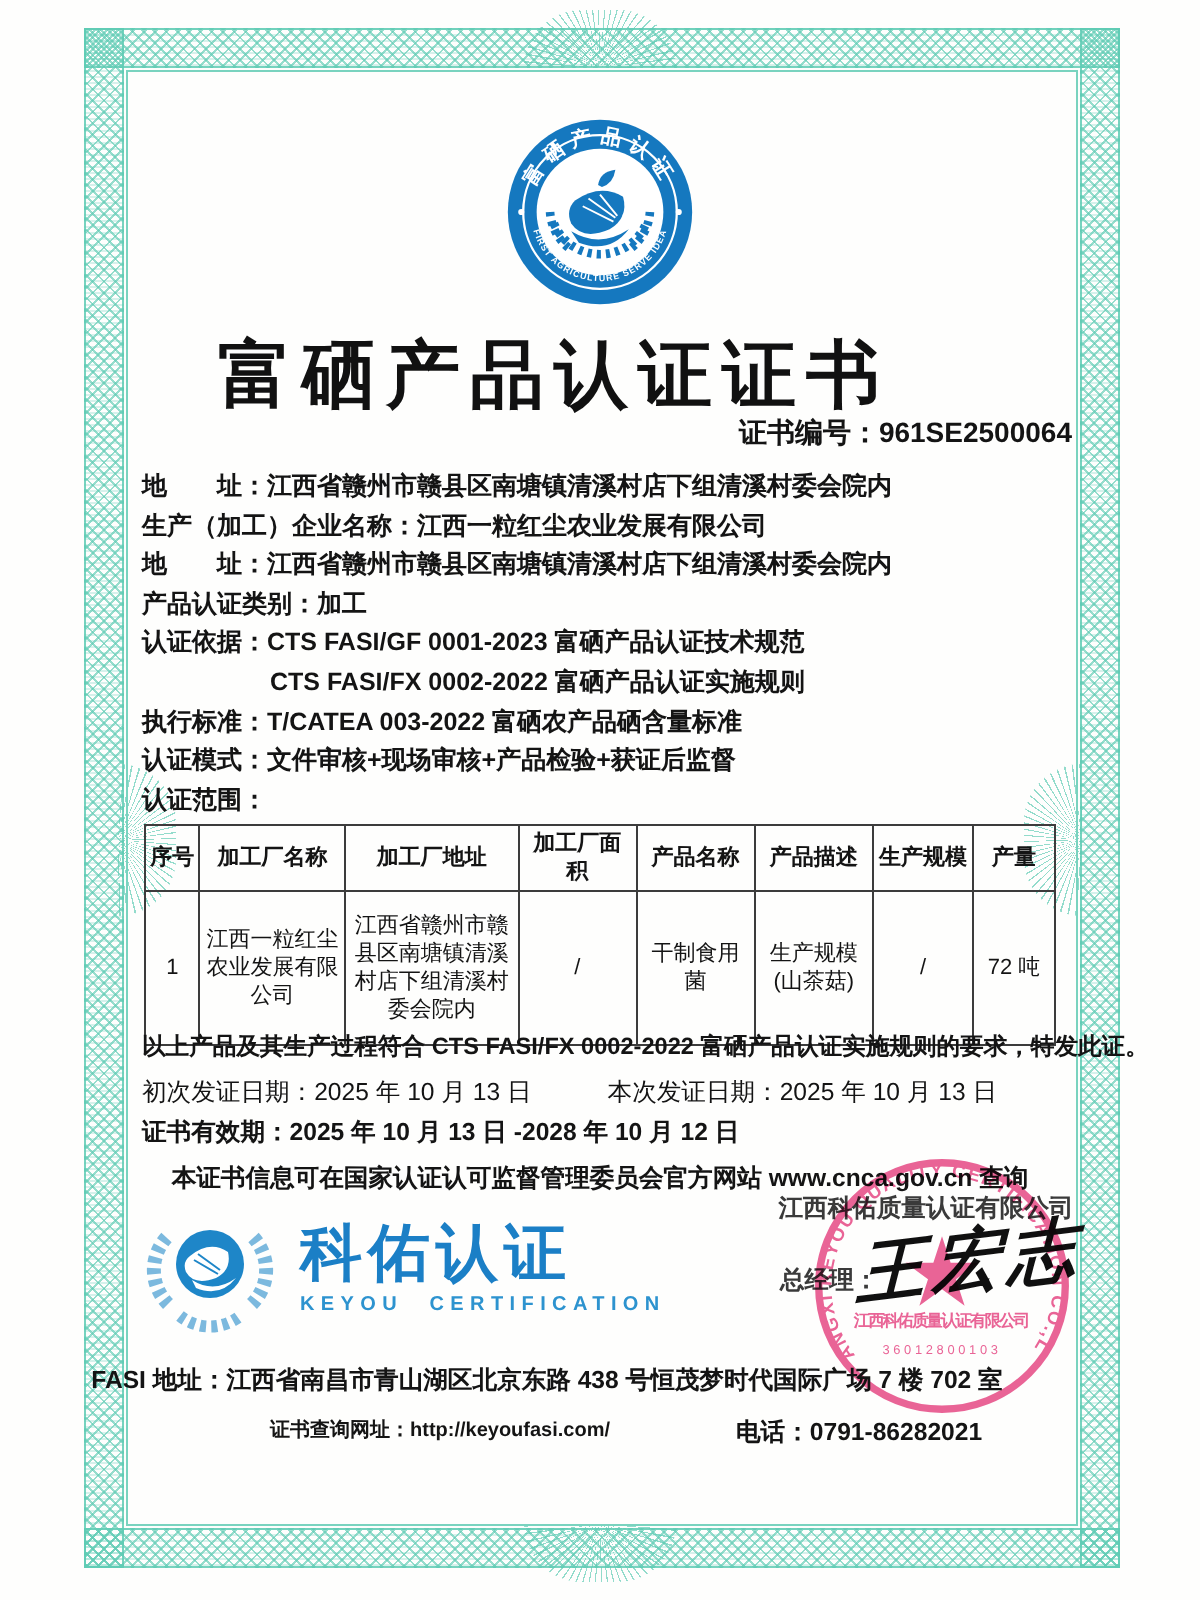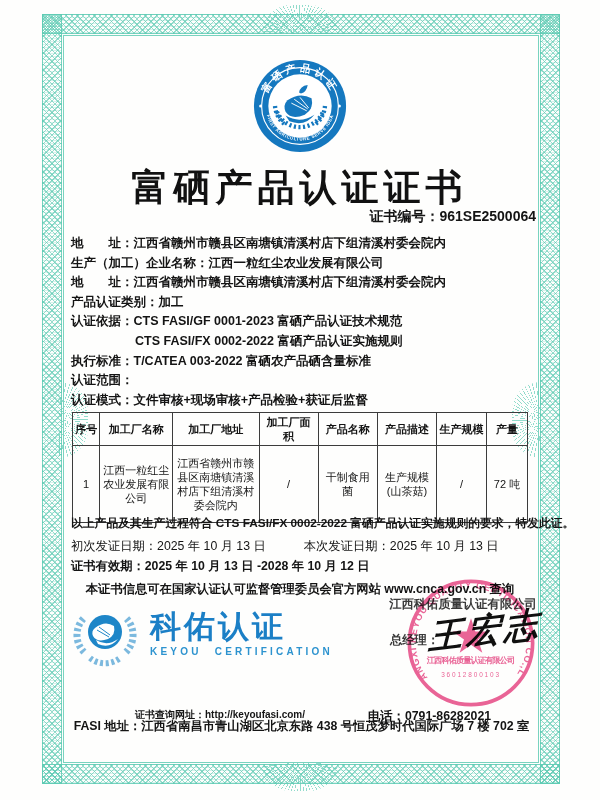--- a/index.html
+++ b/index.html
@@ -24,21 +24,21 @@
     background:repeating-conic-gradient(from 262deg at 50% 100%, rgba(95,203,180,.8) 0 1.2deg, transparent 1.2deg 6deg);}
   .med.bottom{left:262px;top:762px;width:76px;height:29px;border-radius:0 0 38px 38px;
     background:repeating-conic-gradient(from 82deg at 50% 0%, rgba(95,203,180,.8) 0 1.2deg, transparent 1.2deg 6deg);}
   .med.leftm{left:59px;top:382px;width:29px;height:76px;border-radius:0 38px 38px 0;
     background:repeating-conic-gradient(from 352deg at 0% 50%, rgba(95,203,180,.8) 0 1.2deg, transparent 1.2deg 6deg);}
   .med.rightm{left:512px;top:382px;width:29px;height:76px;border-radius:38px 0 0 38px;
     background:repeating-conic-gradient(from 172deg at 100% 50%, rgba(95,203,180,.8) 0 1.2deg, transparent 1.2deg 6deg);}
 
   
   .logo{position:absolute;left:252px;top:58px;width:96px;height:96px;}
-  .title{position:absolute;left:0;top:163px;width:599px;text-align:center;
+  .title{position:absolute;left:0;top:163px;width:554px;text-align:center;
     font-size:37px;font-weight:800;letter-spacing:5px;color:#111;}
   .certno{position:absolute;right:64px;top:208px;font-size:14px;font-weight:700;}
 
   
   .info{position:absolute;left:71px;top:234px;width:462px;}
   .iline{font-size:12.5px;font-weight:700;line-height:19.6px;white-space:nowrap;}
   .iline.indent{margin-left:64px;}
 
   
   .scope{position:absolute;left:72px;top:412px;width:456px;border-collapse:collapse;
@@ -65,22 +65,22 @@
 
   .issuer-company{position:absolute;left:388px;top:596px;width:150px;text-align:center;
     font-size:12.3px;font-weight:600;color:#3a3a3a;}
   .issuer-role{position:absolute;left:390px;top:632px;font-size:12.3px;font-weight:600;color:#3a3a3a;}
   .signature{position:absolute;left:428px;top:608px;font-size:34px;font-weight:700;
     font-style:italic;color:#101010;transform:rotate(-7deg) skewX(-8deg);letter-spacing:4px;
     font-family:"DejaVu Serif","Liberation Serif",serif;}
   .seal{position:absolute;left:402px;top:574px;width:138px;height:138px;
     mix-blend-mode:multiply;opacity:.9;}
 
-  .fasi{position:absolute;left:0;top:718px;width:547px;text-align:center;
-    font-size:12.3px;font-weight:600;padding-left:28px;}
+  .fasi{position:absolute;left:0;top:682px;width:547px;text-align:center;
+    font-size:12.3px;font-weight:600;}
   .f-query{position:absolute;left:116px;top:708px;font-size:10px;font-weight:600;margin-left:19px;}
   .f-phone{position:absolute;left:368px;top:708px;font-size:12.3px;font-weight:700;}
 </style>
 </head>
 <body>
 
 <div class="page">
 
   <div class="band top"></div>
   <div class="band bottom"></div>
@@ -121,22 +121,22 @@
   <div class="certno"><span>证书编号：</span><span>961SE2500064</span></div>
 
   <div class="info">
     <div class="iline">地　　址：江西省赣州市赣县区南塘镇清溪村店下组清溪村委会院内</div>
     <div class="iline">生产（加工）企业名称：江西一粒红尘农业发展有限公司</div>
     <div class="iline">地　　址：江西省赣州市赣县区南塘镇清溪村店下组清溪村委会院内</div>
     <div class="iline">产品认证类别：加工</div>
     <div class="iline">认证依据：CTS FASI/GF 0001-2023 富硒产品认证技术规范</div>
     <div class="iline indent">CTS FASI/FX 0002-2022 富硒产品认证实施规则</div>
     <div class="iline">执行标准：T/CATEA 003-2022 富硒农产品硒含量标准</div>
+    <div class="iline">认证模式：文件审核+现场审核+产品检验+获证后监督</div>
     <div class="iline">认证范围：</div>
-    <div class="iline">认证模式：文件审核+现场审核+产品检验+获证后监督</div>
   </div>
 
   <table class="scope">
     <colgroup>
       <col style="width:6%">
         <col style="width:16%">
         <col style="width:19%">
         <col style="width:13%">
       <col style="width:13%">
         <col style="width:13%">

